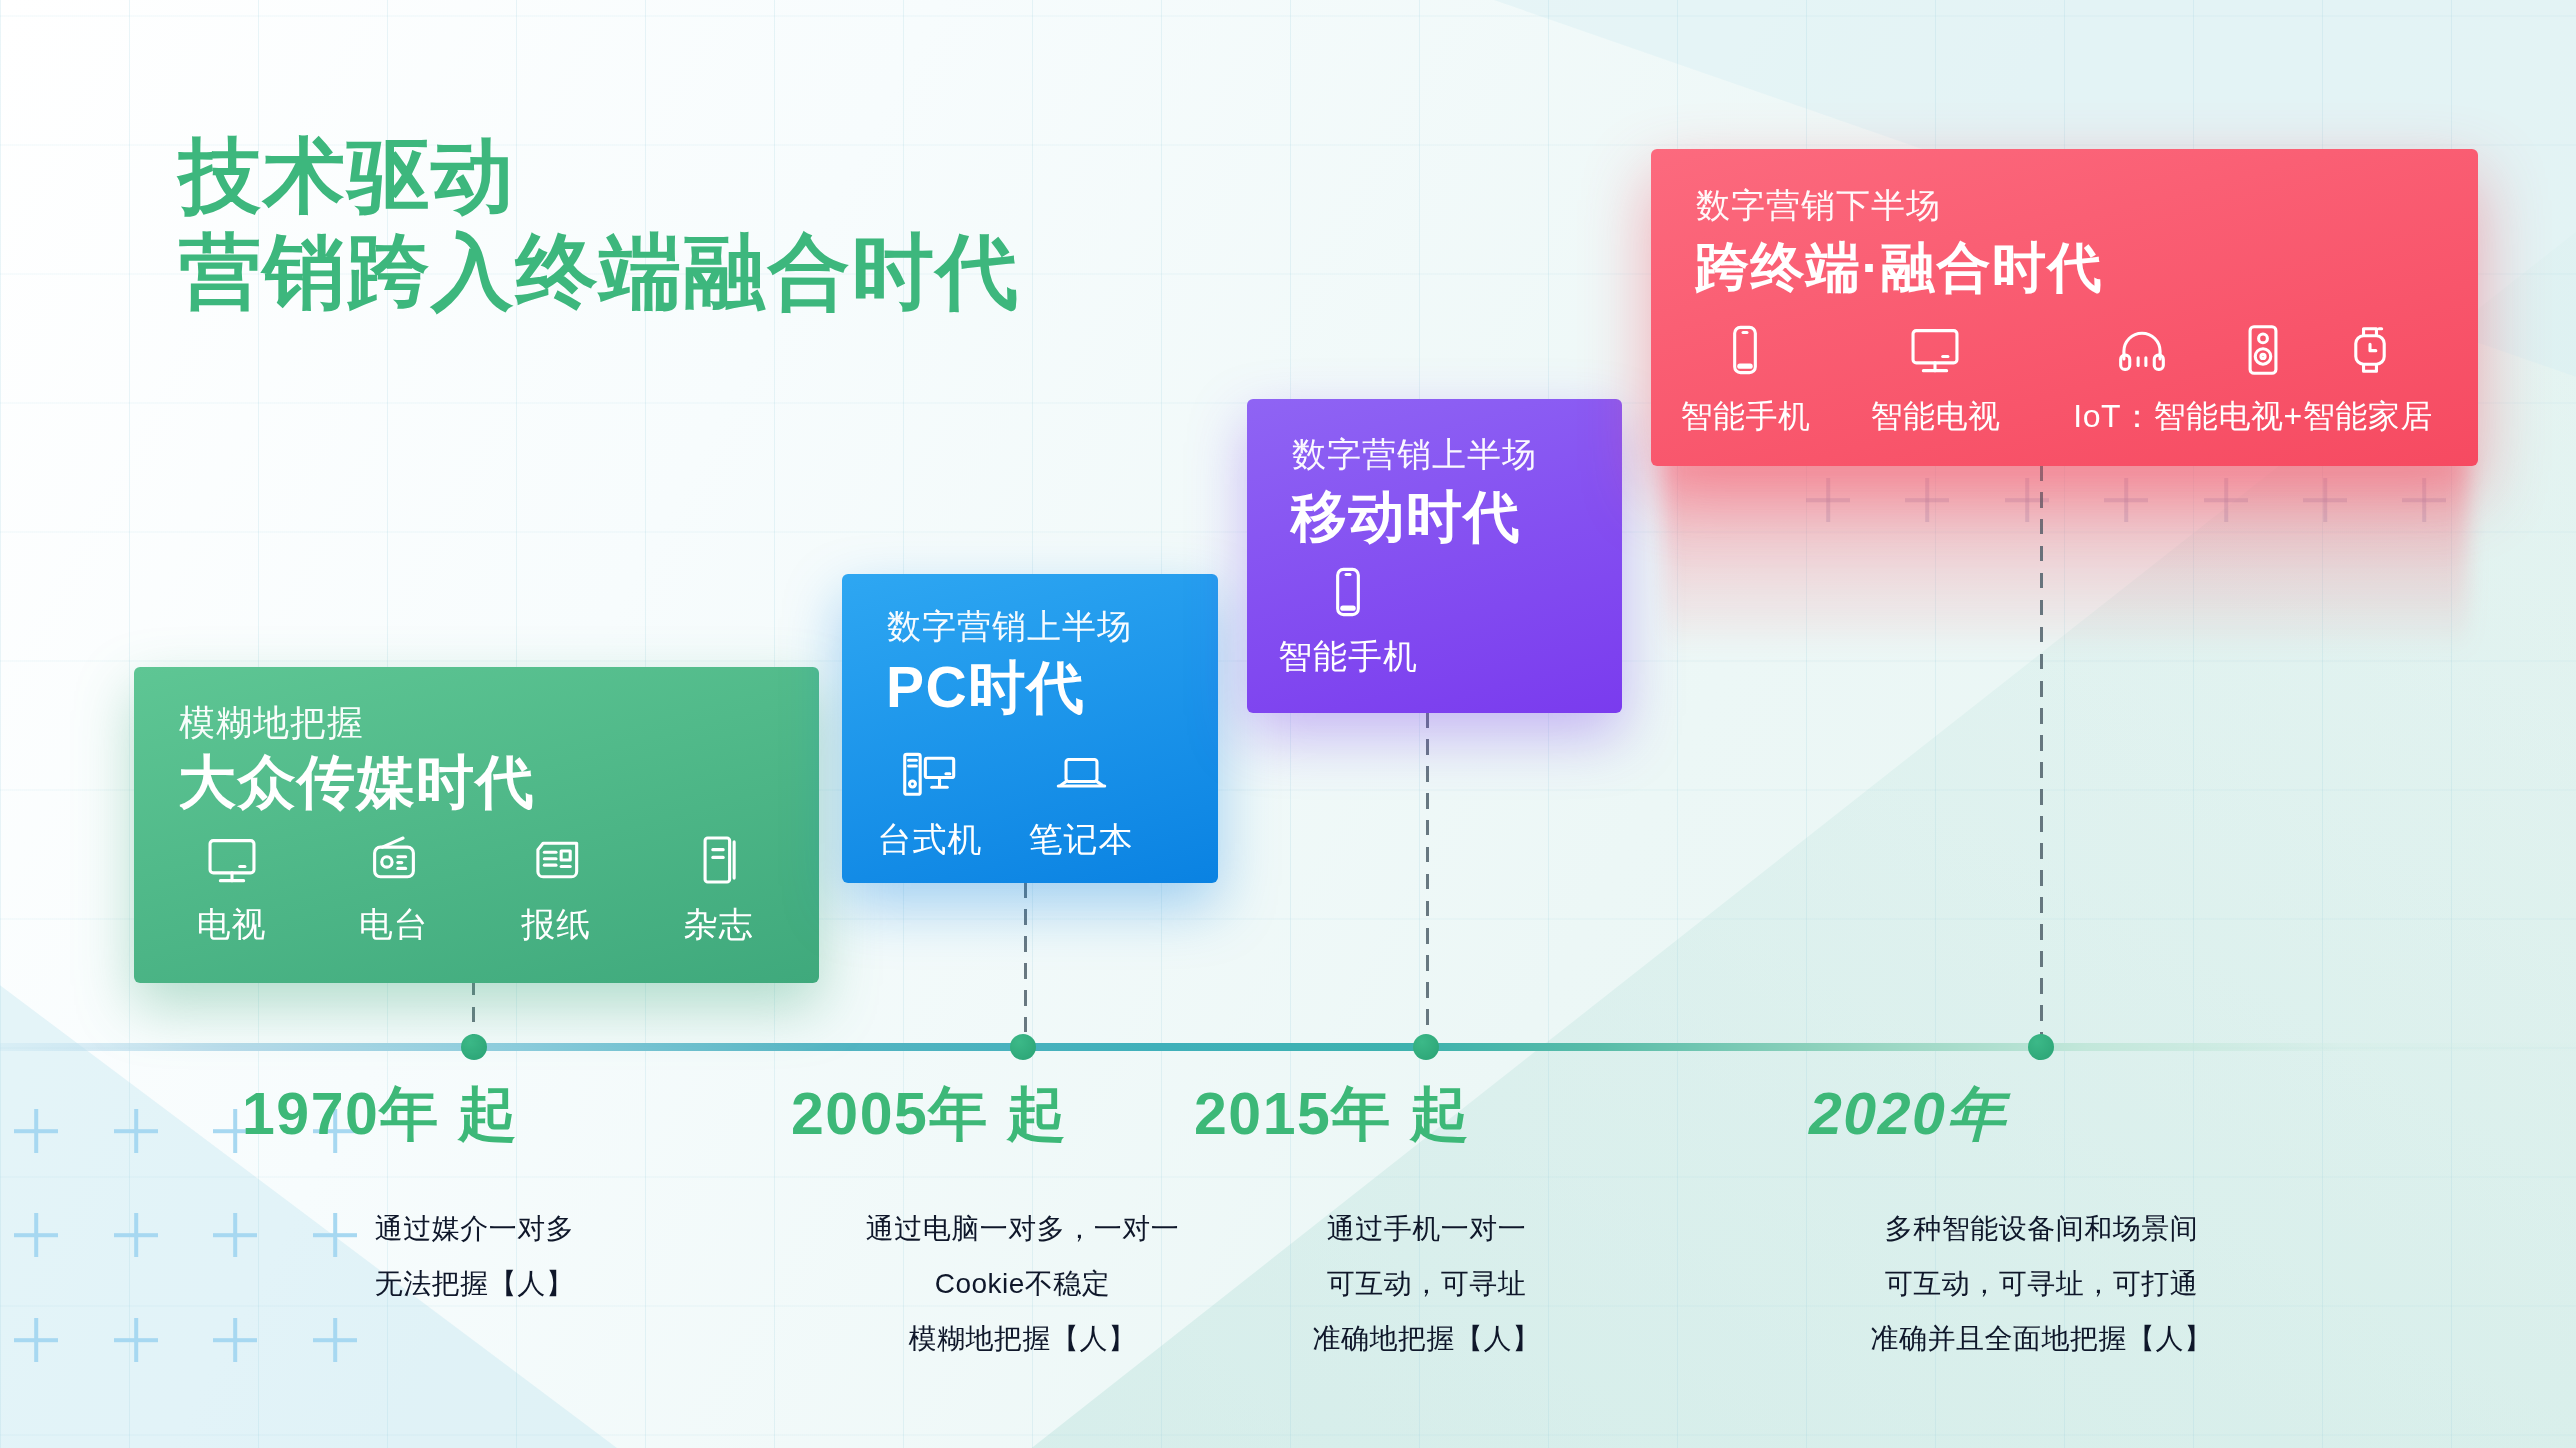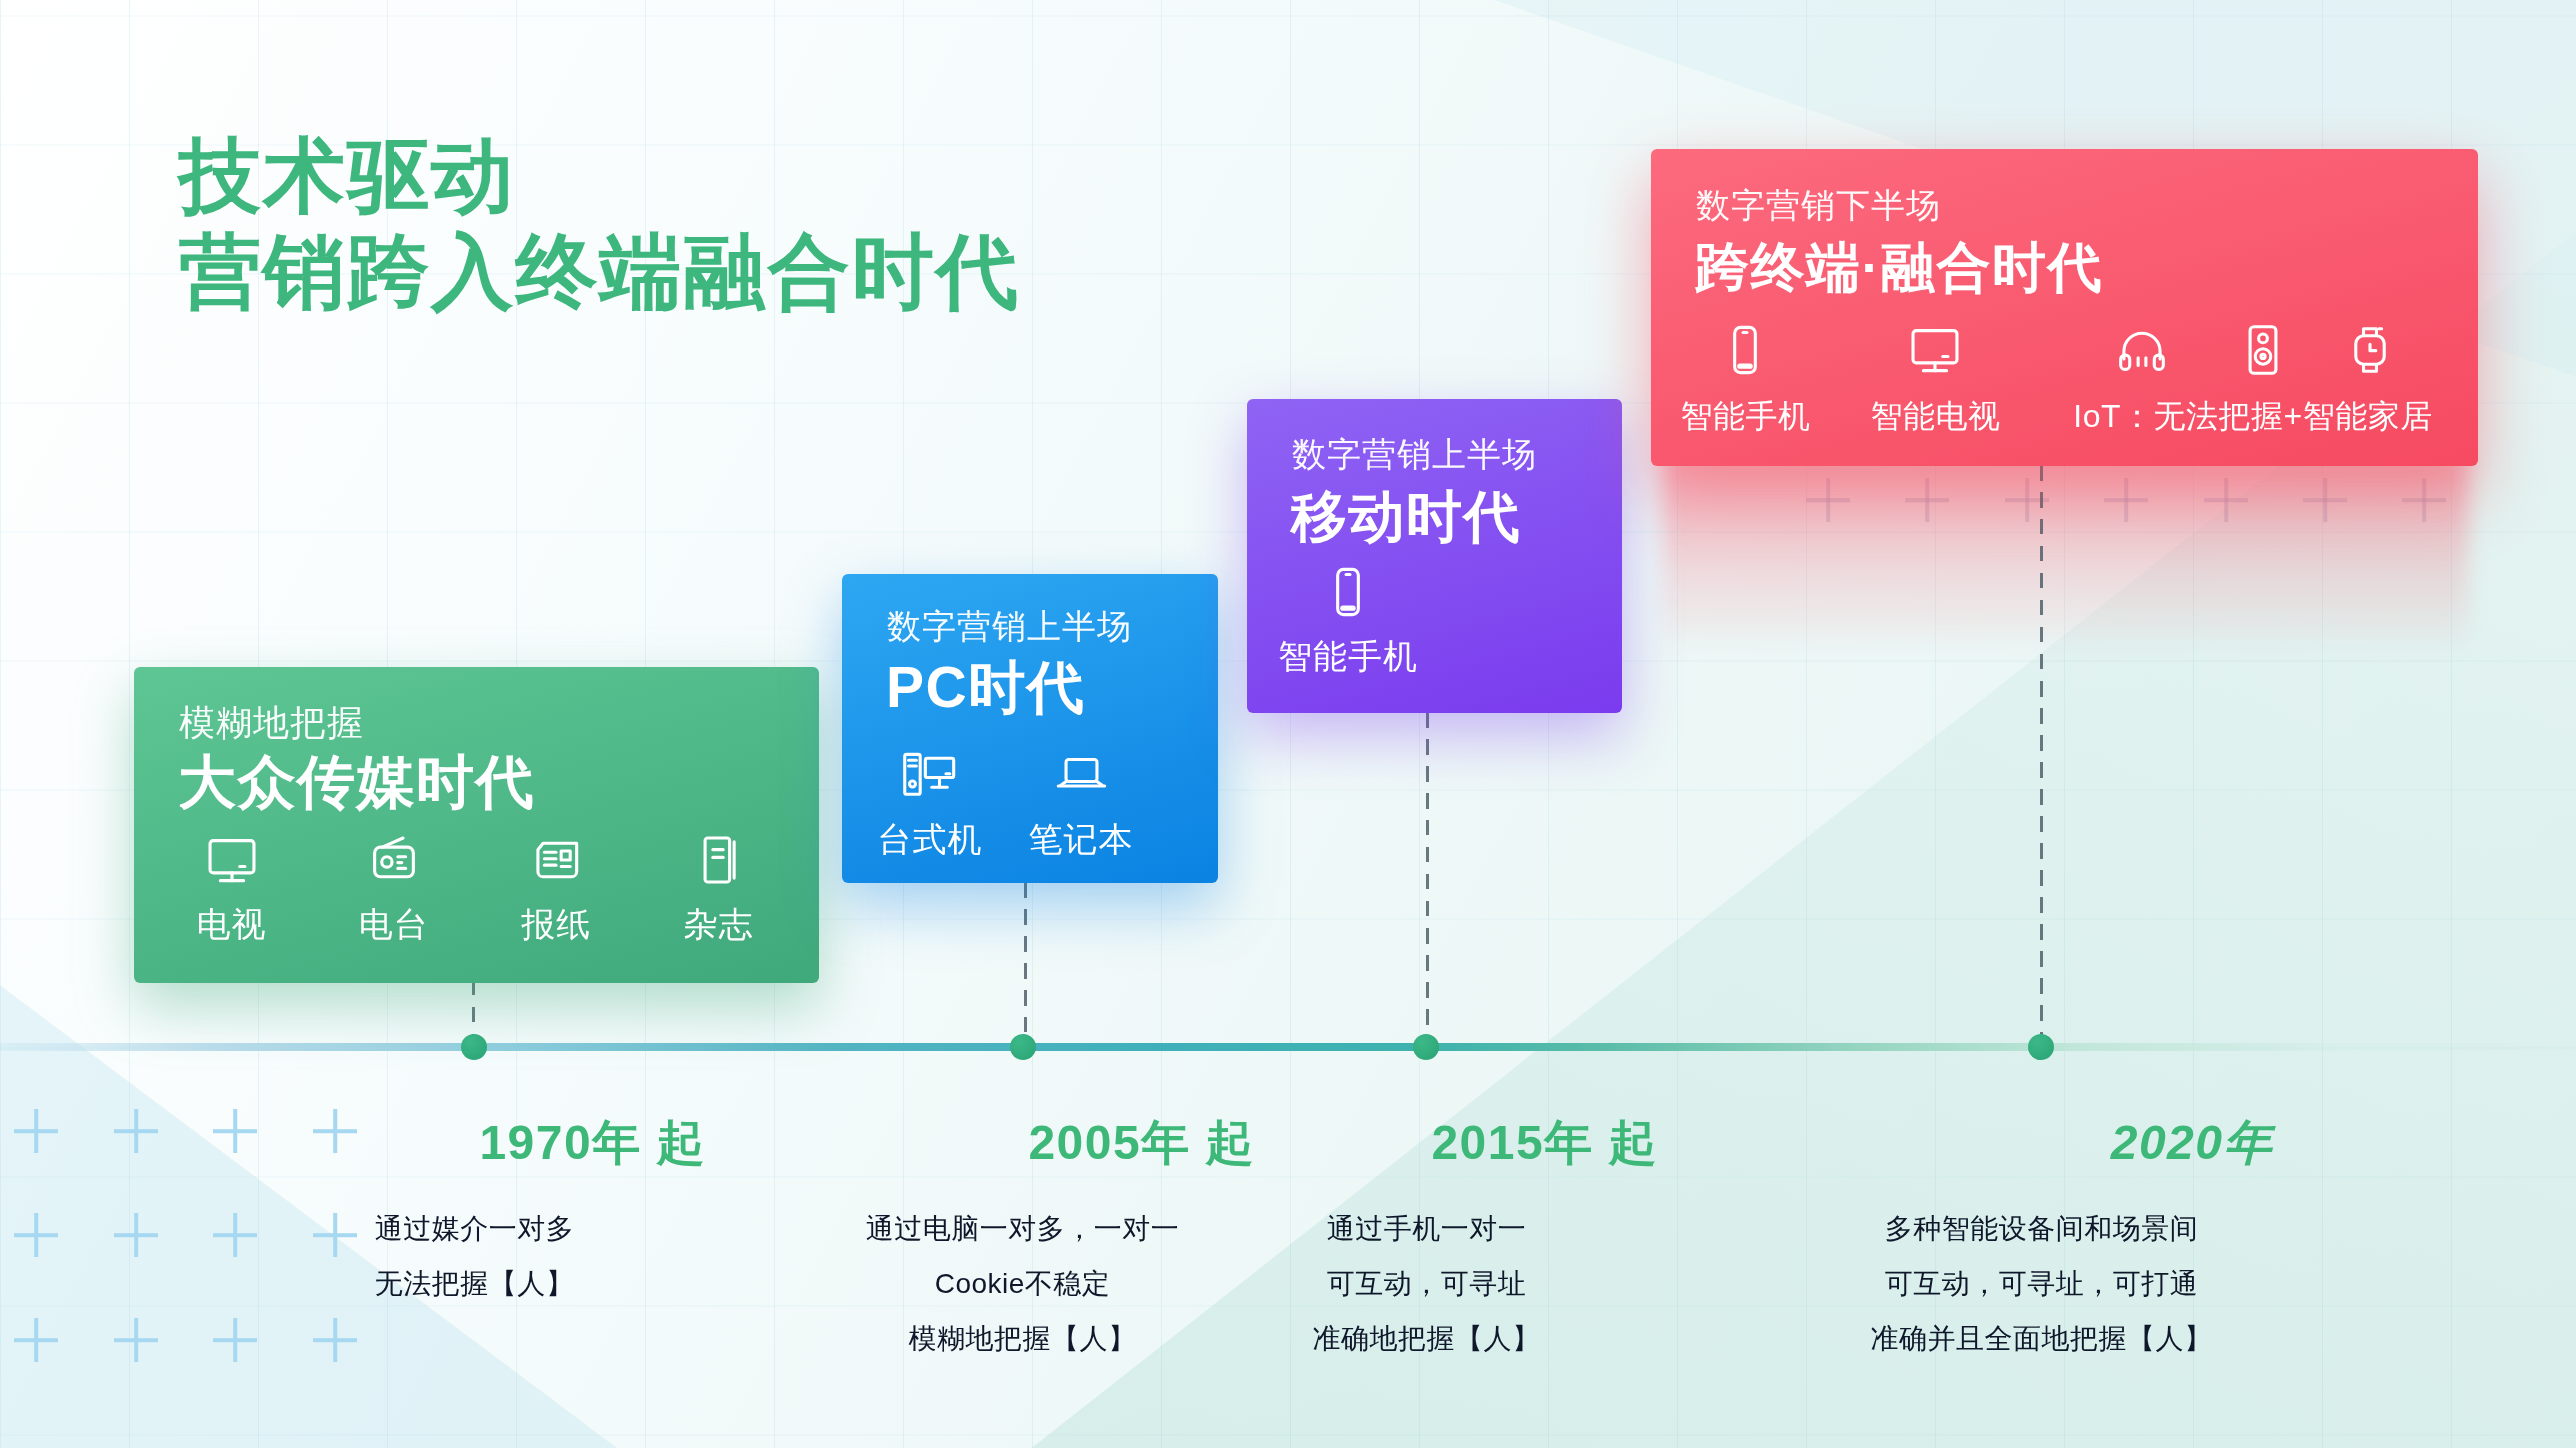--- a/index.html
+++ b/index.html
@@ -89,22 +89,22 @@
     position:absolute;left:0;top:1043px;width:2576px;height:8.2px;
     background:linear-gradient(to right,
       rgba(186,222,238,0.25) 0%,#badcec 9%,#8ecddf 20%,#52b4c2 33%,
       #3fb0ba 45%,#3db2ae 55%,#58bca8 62%,#8fd2bd 71%,#c2e7da 81%,
       rgba(210,237,229,0.35) 91%,rgba(210,237,229,0.08) 100%);
   }
   .dot{position:absolute;top:1034px;width:26px;height:26px;border-radius:50%;
        background:radial-gradient(circle at 35% 30%,#3cb988,#2aa274);}
   .dot1{left:461px;} .dot2{left:1010px;} .dot3{left:1413px;} .dot4{left:2028px;}
   
-  .year{position:absolute;top:1111px;width:464px;text-align:right;
-        font-size:48px;font-weight:700;color:#3db878;letter-spacing:1.5px;}
+  .year{position:absolute;top:1075px;width:464px;text-align:left;
+        font-size:59px;font-weight:700;color:#3db878;letter-spacing:1.5px;}
   .y1{left:242px;} .y2{left:791px;} .y3{left:1194px;} .y4{left:1809px;font-style:italic;}
   .desc{position:absolute;top:1201px;width:567px;text-align:center;
         font-size:28px;line-height:55px;color:#0f172a;letter-spacing:0.5px;}
   .d1{left:191px;} .d2{left:739px;} .d3{left:1143px;} .d4{left:1758px;}
   .desc div{white-space:nowrap;}
 </style>
 </head>
 <body>
 
 <div class="layer sh3"></div>
@@ -295,21 +295,21 @@
       <rect x="13" y="13" width="22" height="22" rx="6"></rect>
       <path d="M19 12 v-4.5 h10 V12"></path>
         <path d="M19 36 v4.5 h10 V36"></path>
       <path d="M24 19.5 v5 h4.5"></path>
         <line x1="31" y1="7.5" x2="33" y2="7.5"></line>
     </svg>
   </span>
 
   <span class="lab lab-a">智能手机</span>
   <span class="lab lab-b">智能电视</span>
-  <span class="lab lab-c">IoT：无法把握+智能家居</span>
+  <span class="lab lab-c">IoT：智能电视+智能家居</span>
 </div>
 
 <div class="year y1">1970年 起</div>
 <div class="year y2">2005年 起</div>
 <div class="year y3">2015年 起</div>
 <div class="year y4">2020年</div>
 
 <div class="desc d1">
   <div>通过媒介一对多</div>
   <div>无法把握【人】</div>

